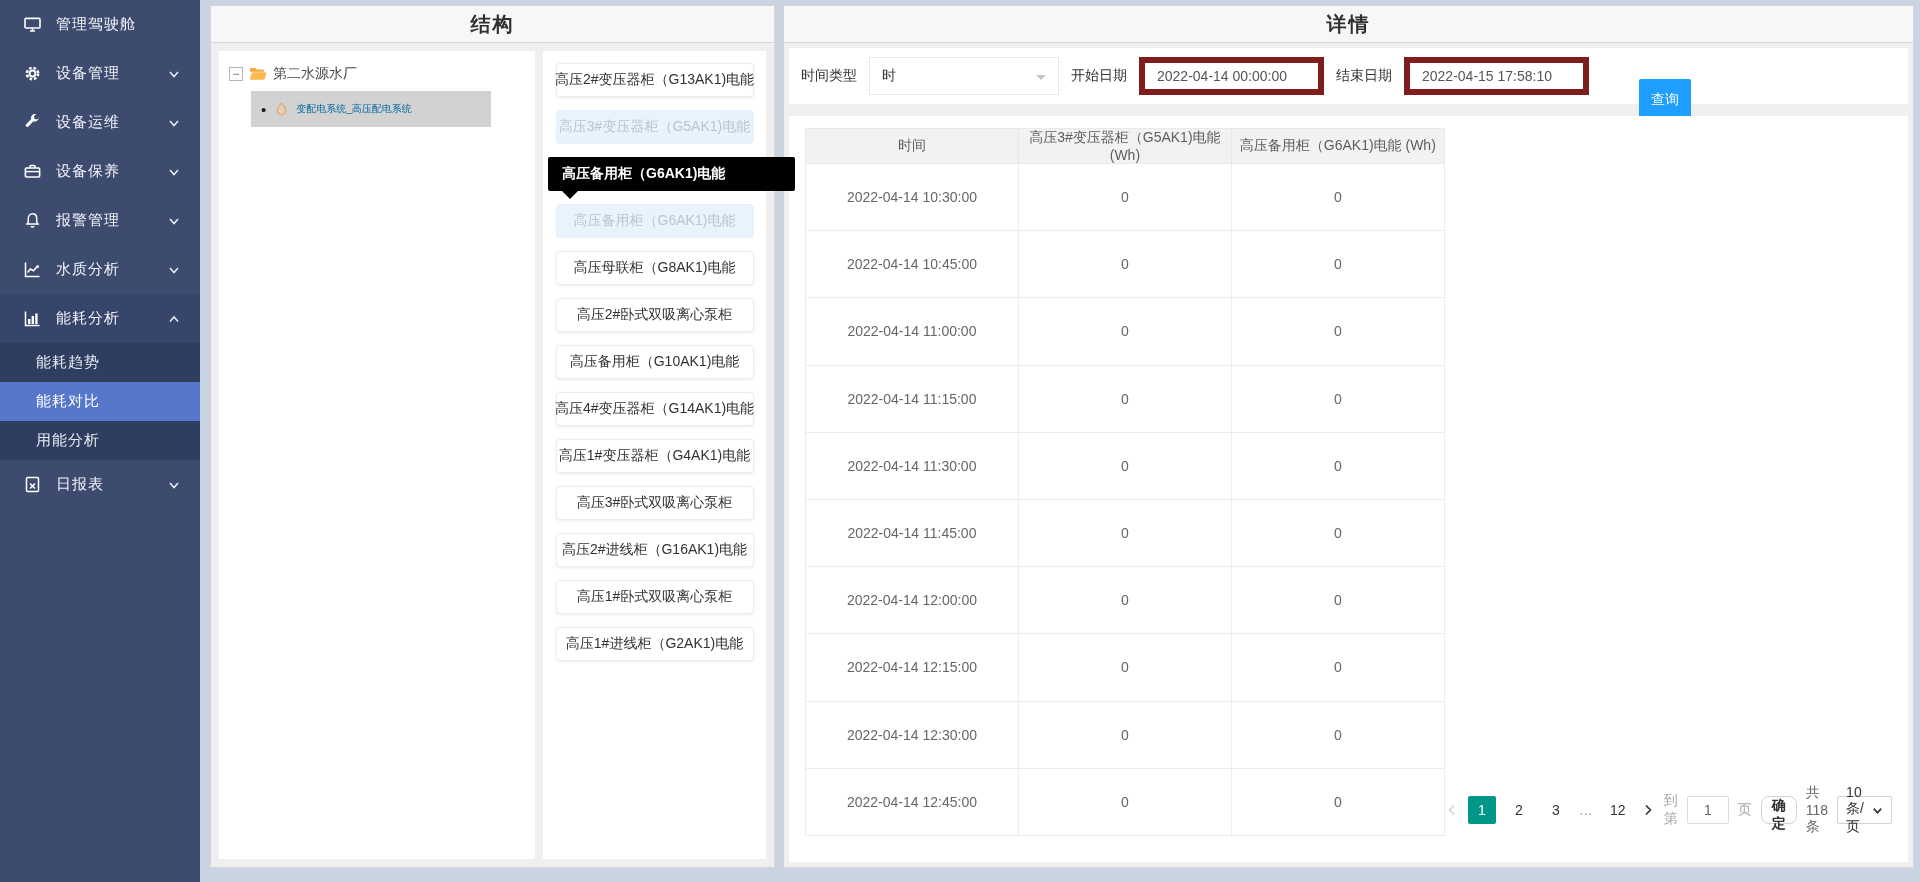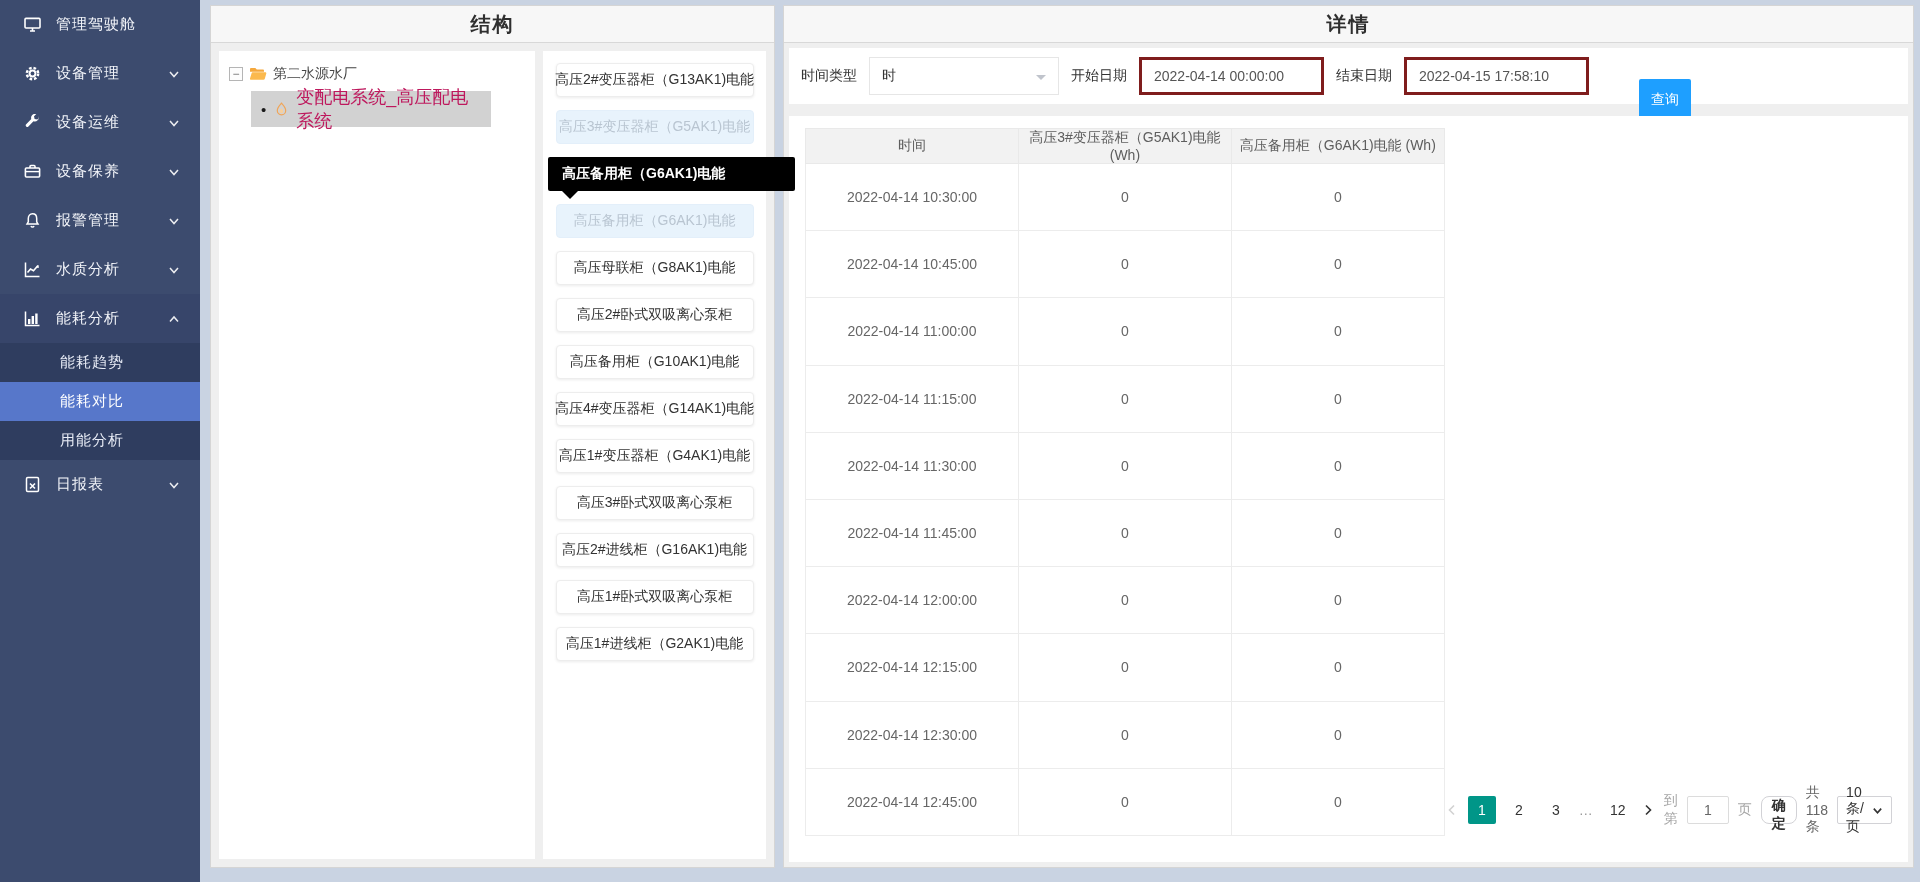--- a/index.html
+++ b/index.html
@@ -18,21 +18,21 @@
     color:#f2f4f9; font-size:15px; cursor:pointer; position:relative;
   }
   .sb-item.expanded { background:#37456a; }
   .sb-item .sb-ico { width:17px; height:17px; margin-right:15px; display:inline-flex; flex:0 0 auto; }
   .sb-item .sb-ico svg { width:100%; height:100%; }
   .sb-item .sb-label { flex:1; letter-spacing:1px; }
   .sb-item .sb-chev { width:12px; height:12px; display:inline-flex; opacity:.9; }
   .sb-submenu { background:#2f3d5f; }
   .sb-sub-item {
     height:39px; display:flex; align-items:center; justify-content:flex-start;
-    padding-left:60px; color:#e8ecf6; font-size:15px; cursor:pointer; letter-spacing:1px;
+    padding-left:36px; color:#e8ecf6; font-size:15px; cursor:pointer; letter-spacing:1px;
   }
   .sb-sub-item.selected { background:#5777ca; color:#fff; }
   
   .card {
     position:absolute; top:5px; background:#efefef;
     border:1px solid #d5d5d5; height:863px;
   }
   .card-header {
     height:37px; background:#f7f7f7; border-bottom:1px solid #d8d8d8;
     display:flex; align-items:center; justify-content:center;
@@ -54,21 +54,21 @@
     display:inline-flex; align-items:center; justify-content:center;
     font-size:12px; line-height:1; color:#777; margin-right:6px; cursor:pointer;
   }
   .tree-ico { width:18px; height:16px; margin-right:6px; display:inline-flex; }
   .tree-child {
     margin:8px 0 0 22px; background:#d2d2d2; height:36px; width:240px;
     display:flex; align-items:center; padding:0 10px; cursor:pointer;
   }
   .tree-bullet { color:#1a1a1a; font-size:15px; margin-right:9px; }
   .tree-child .tree-ico { width:13px; height:15px; margin-right:8px; }
-  .tree-child .tree-label { font-size:18px; color:#be185d; }
+  .tree-child .tree-label { font-size:10px; color:#0369a1; }
   
   .struct-btn {
     width:198px; height:34px; background:#fff; border:1px solid #ededed;
     border-radius:4px; box-shadow:0 1px 3px rgba(0,0,0,.08);
     display:flex; align-items:center; justify-content:center;
     font-size:14px; color:#333; cursor:pointer; flex:0 0 auto; white-space:nowrap;
   }
   .struct-btn.active {
     background:#e8f3fc; border-color:#e3effa; color:#b9c5d1; box-shadow:none;
   }
@@ -93,21 +93,21 @@
   .f-select {
     width:190px; height:38px; border:1px solid #e6e6e6; background:#fff;
     display:flex; align-items:center; padding:0 12px; font-size:14px; color:#333;
     position:relative; cursor:pointer;
   }
   .f-select .caret {
     position:absolute; right:12px; top:17px; width:0; height:0;
     border:5px solid transparent; border-top-color:#c0c4cc;
   }
   .f-input {
-    width:185px; height:38px; border:3px solid #7f1d1d; background:#fff;
+    width:185px; height:38px; border:6px solid #7f1d1d; background:#fff;
     font-size:14px; color:#555; padding:0 12px; outline:none;
     font-family:"Liberation Sans","DejaVu Sans",sans-serif;
   }
   .query-btn {
     margin-left:38px; height:43px; padding:0 12px; background:#1e9fff; color:#fff;
     border:none; border-radius:2px; font-size:14px; cursor:pointer;
     font-family:"Liberation Sans","DejaVu Sans",sans-serif;
     margin-top:48px;
   }
   .table-panel {

